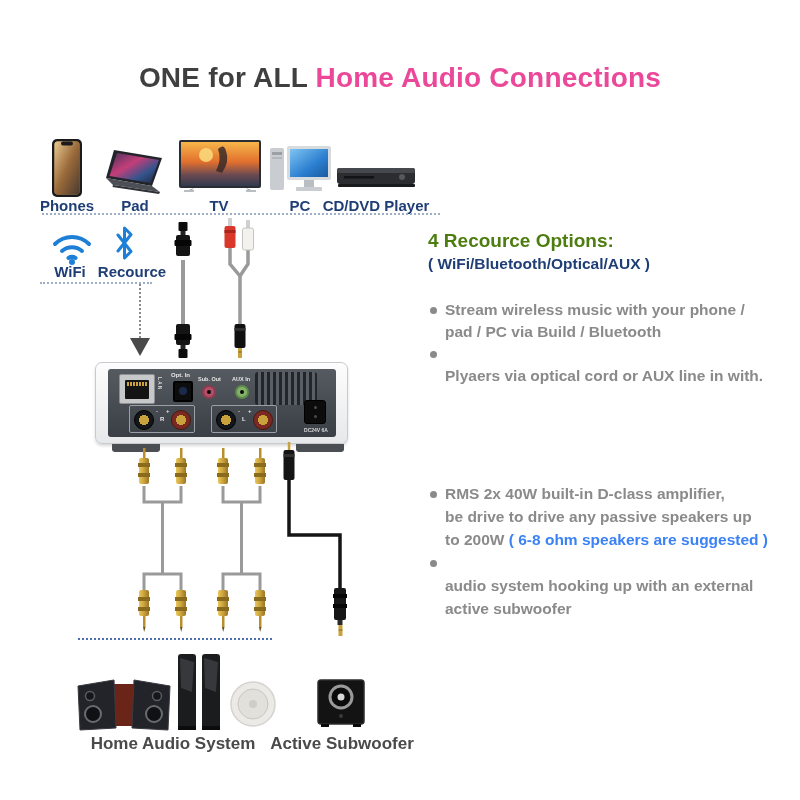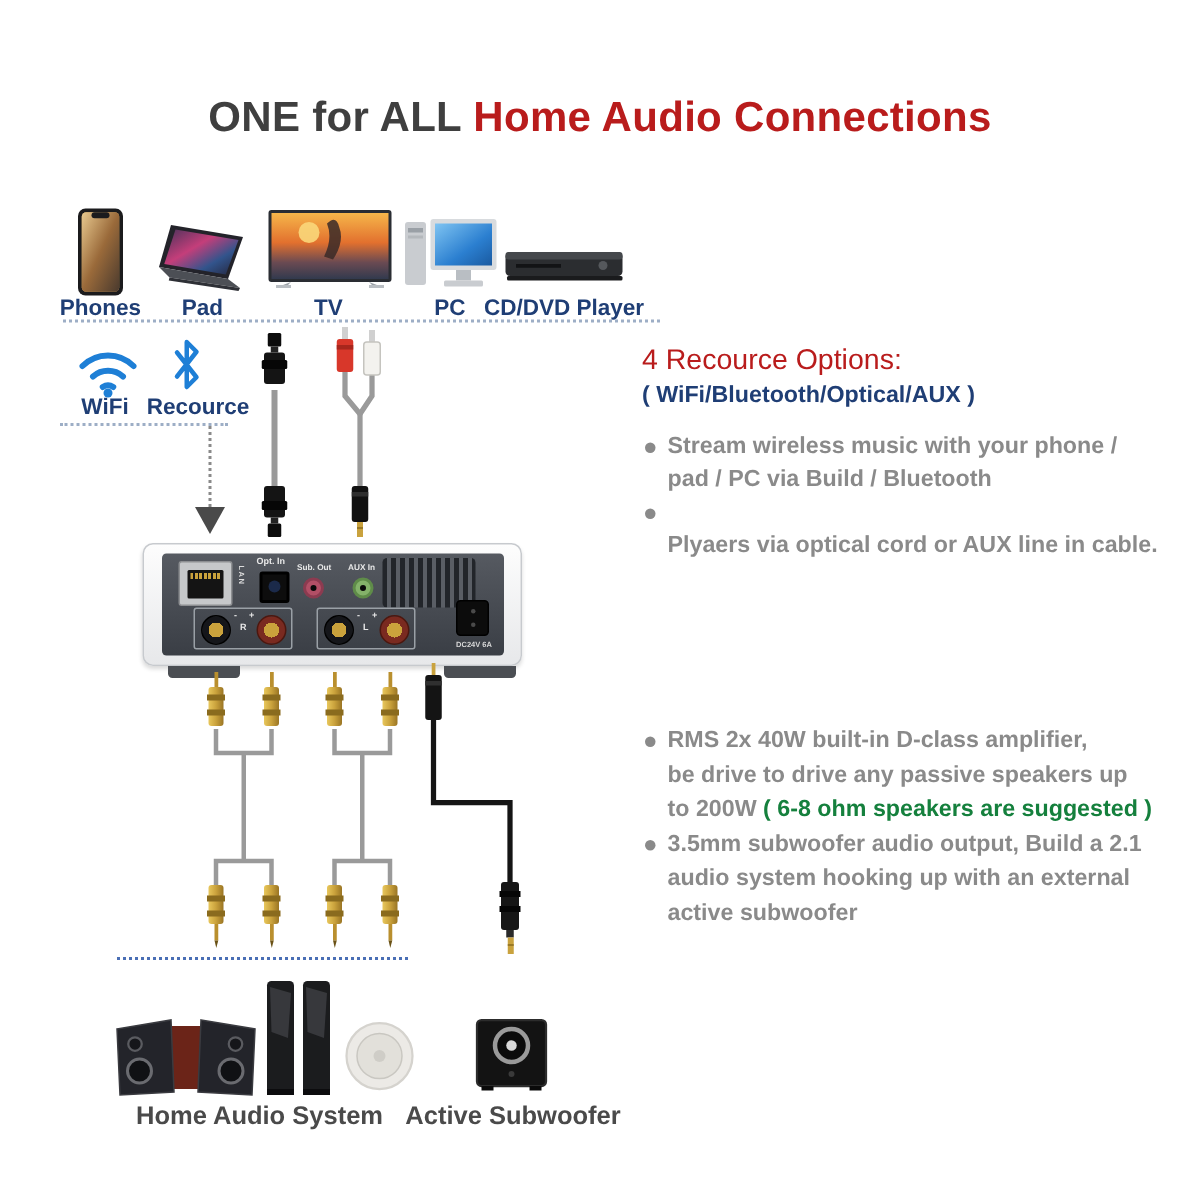--- a/index.html
+++ b/index.html
@@ -7,21 +7,21 @@
   #stage {
     position:relative; width:800px; height:800px; background:#ffffff;
     font-family:"Liberation Sans", sans-serif; overflow:hidden;
   }
   .abs { position:absolute; }
 
   
   .title { top:62px; left:0; width:800px; text-align:center;
            font-size:28px; font-weight:bold; letter-spacing:0.2px; }
   .title .dark   { color:#3f3f3f; }
-  .title .orange { color:#b91c1c; }
+  .title .orange { color:#ec4899; }
 
   
   .dev-label { font-size:15px; font-weight:bold; color:#1f3e75; text-align:center; }
 
   
   .dots { border-top:2px dotted #9daec6; height:0; }
   .dots-blue { border-top:2px dotted #4a6fb5; height:0; }
 
   
   .wl-label { font-size:15px; font-weight:bold; color:#1f3e75; text-align:center; }
@@ -69,29 +69,29 @@
              color:#d8d8d8; font-size:5px; font-weight:bold; }
   .tgroup { position:absolute; top:36px; width:66px; height:28px;
             border:1px solid #9aa0a6; border-radius:2px; }
   .post { position:absolute; top:4px; width:20px; height:20px; border-radius:50%; }
   .post-blk { background:radial-gradient(circle at 50% 50%, #caa23c 0 5px, #15161a 5px); border:1px solid #000; }
   .post-red { background:radial-gradient(circle at 50% 50%, #caa23c 0 5px, #7a2a20 5px); border:1px solid #4c170f; }
   .t-mark { position:absolute; color:#e8e8e8; font-size:6px; font-weight:bold; }
   .t-letter { position:absolute; top:10px; color:#e8e8e8; font-size:6px; font-weight:bold; }
 
   
-  .sec-head { font-size:19px; font-weight:normal; color:#b91c1c; }
+  .sec-head { font-size:19px; font-weight:bold; color:#4d7c0f; }
   .sec-sub  { font-size:15.5px; font-weight:bold; color:#1f3e75; margin-top:3px; }
-  .bullets  { margin-top:14px; }
+  .bullets  { margin-top:26px; }
   .bullet   { position:relative; padding-left:17px; color:#8a8a8a;
               font-size:15.5px; font-weight:bold; line-height:22px; }
   .bullet .bdot { position:absolute; left:2px; top:8px; width:7px; height:7px;
                   border-radius:50%; background:#8a8a8a; }
   .out-bullet { line-height:23px; }
-  .blue-inline { color:#15803d; }
+  .blue-inline { color:#3b82f6; }
 
   
   .spk-label { font-size:17px; font-weight:bold; color:#4a4a4a; text-align:center; }
 </style>
 </head>
 <body>
 
 <div id="stage">
 
   <div class="abs title">
@@ -397,35 +397,35 @@
     <div class="sec-sub">( WiFi/Bluetooth/Optical/AUX )</div>
     <div class="bullets">
       <div class="bullet">
         <span class="bdot"></span>
         <span>Stream wireless music with your phone /</span><br>
         <span>pad / PC via Build / Bluetooth</span>
       </div>
       <div class="bullet">
         <span class="bdot"></span>
         <br>
-        <span>Plyaers via optical cord or AUX line in cable.</span>
+        <span>Plyaers via optical cord or AUX line in with.</span>
       </div>
     </div>
   </div>
 
   <div class="abs" style="left:428px; top:462px; width:366px;">
     <div class="bullets" style="margin-top:20px;">
       <div class="bullet out-bullet">
         <span class="bdot" style="top:9px;"></span>
         <span>RMS 2x 40W built-in D-class amplifier,</span><br>
         <span>be drive to drive any passive speakers up</span><br>
         <span>to 200W </span><span class="blue-inline">( 6-8 ohm speakers are suggested )</span>
       </div>
       <div class="bullet out-bullet">
         <span class="bdot" style="top:9px;"></span>
-        <span>3.5mm subwoofer audio output, Build a 2.1</span><br>
+        <br>
         <span>audio system hooking up with an external</span><br>
         <span>active subwoofer</span>
       </div>
     </div>
   </div>
 
 </div>
 
 </body></html>

